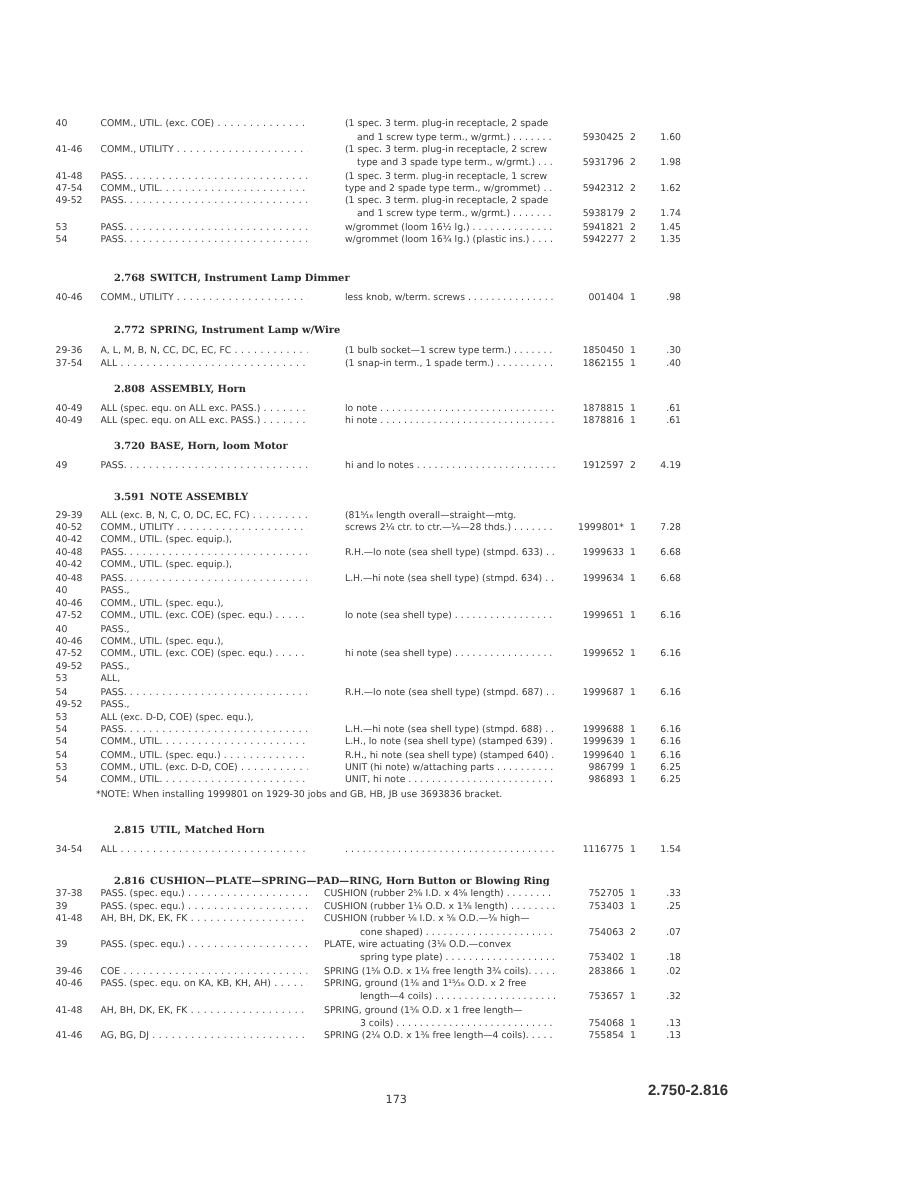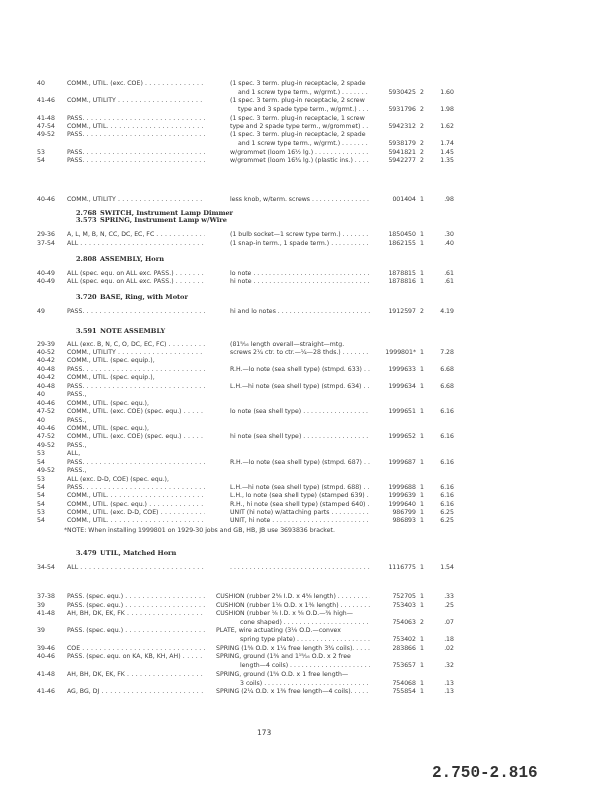--- a/index.html
+++ b/index.html
@@ -14,21 +14,21 @@
   .desc.ind { left: 238px; width: 132px; }
   .desc.wide { left: 216px; width: 154px; }
   .desc.dots::after { content: " . . . . . . . . . . . . . . . . . . . . . . . . . . . . . . . . . . . . . . . . . . . . . ."; }
   .part { position: absolute; left: 372px; width: 44px; text-align: right; }
   .qty { position: absolute; left: 416px; width: 12px; text-align: center; }
   .price { position: absolute; left: 432px; width: 22px; text-align: right; }
   .head { position: absolute; left: 76px; font-size: 6.6px; line-height: 10px; font-weight: bold; font-family: "DejaVu Serif", serif; color: #2c2c2c; white-space: nowrap; }
   .head .num { display: inline-block; width: 24px; }
   .note { position: absolute; left: 64px; font-size: 6.2px; line-height: 9px; white-space: nowrap; }
   .pagenum { position: absolute; left: 257px; top: 728px; font-size: 7.5px; }
-  .range { position: absolute; left: 432px; top: 764px; font-size: 16px; font-weight: bold; font-family: Liberation Mono, monospace; color: #333; }
+  .range { position: absolute; left: 432px; top: 722px; font-size: 10px; font-weight: bold; font-family: Liberation Sans, sans-serif; color: #333; }
 </style>
 </head>
 <body>
 
 <div class="page" id="page">
     <div class="row" style="top: 78px;">
       <span class="yr">40</span>
       <span class="app dots">COMM., UTIL. (exc. COE)</span>
       <span class="desc">(1 spec. 3 term. plug-in receptacle, 2 spade</span>
     </div>
@@ -82,30 +82,30 @@
       <span class="price">1.45</span>
     </div>
     <div class="row" style="top: 155px;">
       <span class="yr">54</span>
       <span class="app dots">PASS.</span>
       <span class="desc dots">w/grommet (loom 16¾ lg.) (plastic ins.)</span>
       <span class="part">5942277</span>
       <span class="qty">2</span>
       <span class="price">1.35</span>
     </div>
-    <div class="head" style="top: 180px; margin-top: 28px;"><span class="num">2.768</span><span>SWITCH, Instrument Lamp Dimmer</span></div>
+    <div class="head" style="top: 180px;"><span class="num">2.768</span><span>SWITCH, Instrument Lamp Dimmer</span></div>
     <div class="row" style="top: 194px;">
       <span class="yr">40-46</span>
       <span class="app dots">COMM., UTILITY</span>
       <span class="desc dots">less knob, w/term. screws</span>
       <span class="part">001404</span>
       <span class="qty">1</span>
       <span class="price">.98</span>
     </div>
-    <div class="head" style="top: 215px;"><span class="num">3.573</span><span>SPRING, Instrument Lamp w/Wire</span></div>
+    <div class="head" style="top: 215px;"><span class="num">2.772</span><span>SPRING, Instrument Lamp w/Wire</span></div>
     <div class="row" style="top: 229px;">
       <span class="yr">29-36</span>
       <span class="app dots">A, L, M, B, N, CC, DC, EC, FC</span>
       <span class="desc dots">(1 bulb socket—1 screw type term.)</span>
       <span class="part">1850450</span>
       <span class="qty">1</span>
       <span class="price">.30</span>
     </div>
     <div class="row" style="top: 238px;">
       <span class="yr">37-54</span>
@@ -125,21 +125,21 @@
       <span class="price">.61</span>
     </div>
     <div class="row" style="top: 276px;">
       <span class="yr">40-49</span>
       <span class="app dots">ALL (spec. equ. on ALL exc. PASS.)</span>
       <span class="desc dots">hi note</span>
       <span class="part">1878816</span>
       <span class="qty">1</span>
       <span class="price">.61</span>
     </div>
-    <div class="head" style="top: 292px;"><span class="num">3.720</span><span>BASE, Ring, with Motor</span></div>
+    <div class="head" style="top: 292px;"><span class="num">3.720</span><span>BASE, Horn, loom Motor</span></div>
     <div class="row" style="top: 306px;">
       <span class="yr">49</span>
       <span class="app dots">PASS.</span>
       <span class="desc dots">hi and lo notes</span>
       <span class="part">1912597</span>
       <span class="qty">2</span>
       <span class="price">4.19</span>
     </div>
     <div class="head" style="top: 326px;"><span class="num">3.591</span><span>NOTE ASSEMBLY</span></div>
     <div class="row" style="top: 339px;">
@@ -279,29 +279,30 @@
     </div>
     <div class="row" style="top: 515px;">
       <span class="yr">54</span>
       <span class="app dots">COMM., UTIL.</span>
       <span class="desc dots">UNIT, hi note</span>
       <span class="part">986893</span>
       <span class="qty">1</span>
       <span class="price">6.25</span>
     </div>
     <div class="note" style="top: 525px;">*NOTE: When installing 1999801 on 1929-30 jobs and GB, HB, JB use 3693836 bracket.</div>
-    <div class="head" style="top: 548px;"><span class="num">3.479</span><span>UTIL, Matched Horn</span></div>
+    <div class="head" style="top: 548px;"><span class="num">2.815</span><span>UTIL, Matched Horn</span></div>
     <div class="row" style="top: 562px;">
       <span class="yr">34-54</span>
       <span class="app dots">ALL</span>
       <span class="desc dots"></span>
       <span class="part">1116775</span>
       <span class="qty">1</span>
       <span class="price">1.54</span>
     </div>
+    <div class="head" style="top: 582px;"><span class="num">2.816</span><span>CUSHION—PLATE—SPRING—PAD—RING, Horn Button or Blowing Ring</span></div>
     <div class="row" style="top: 591px;">
       <span class="yr">37-38</span>
       <span class="app dots">PASS. (spec. equ.)</span>
       <span class="desc wide dots">CUSHION (rubber 2⅝ I.D. x 4⅝ length)</span>
       <span class="part">752705</span>
       <span class="qty">1</span>
       <span class="price">.33</span>
     </div>
     <div class="row" style="top: 600px;">
       <span class="yr">39</span>

